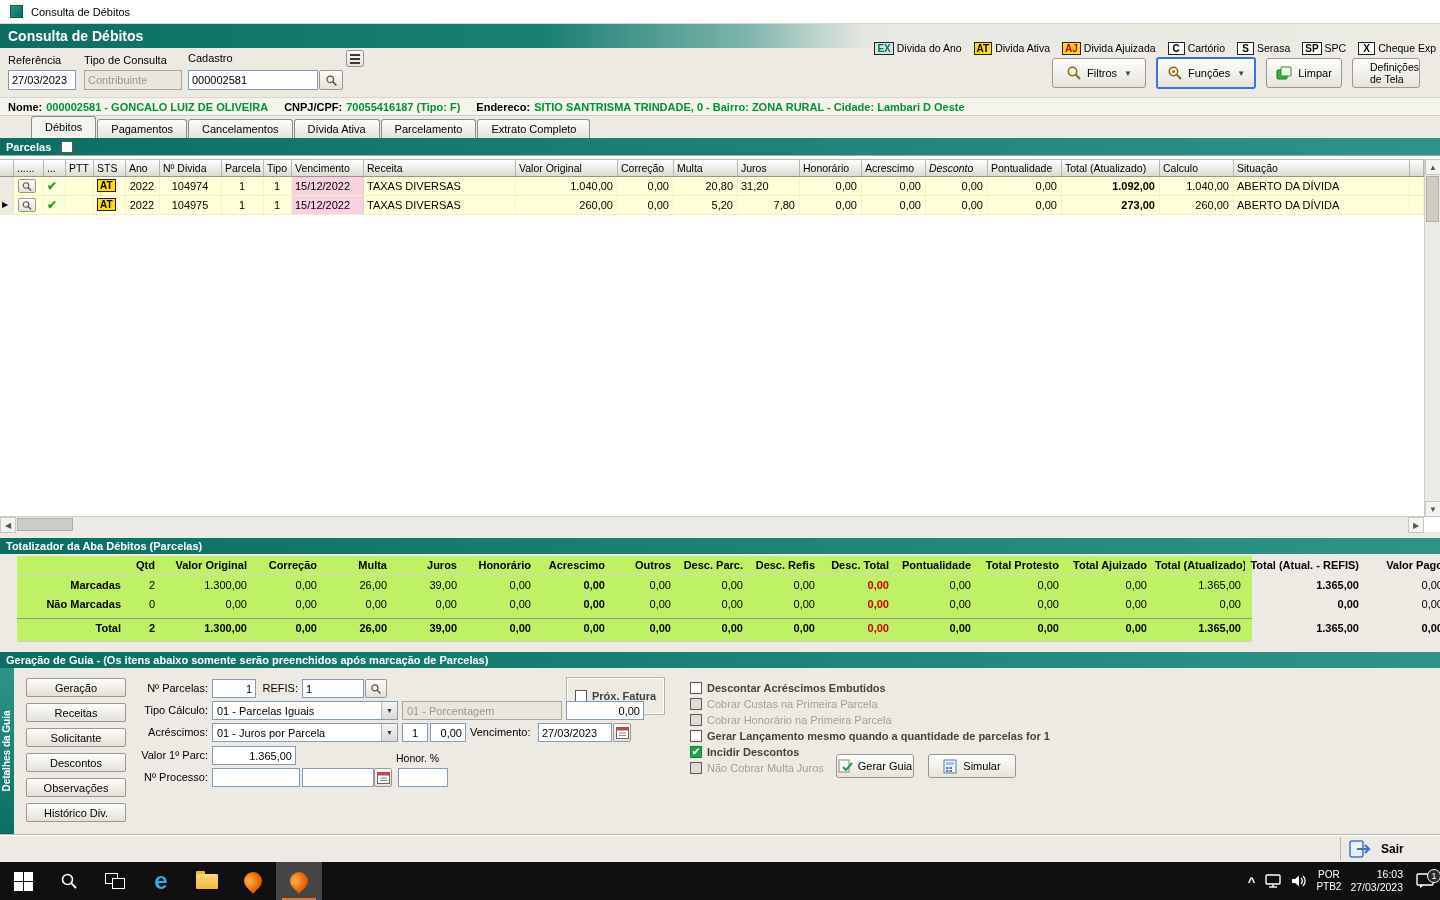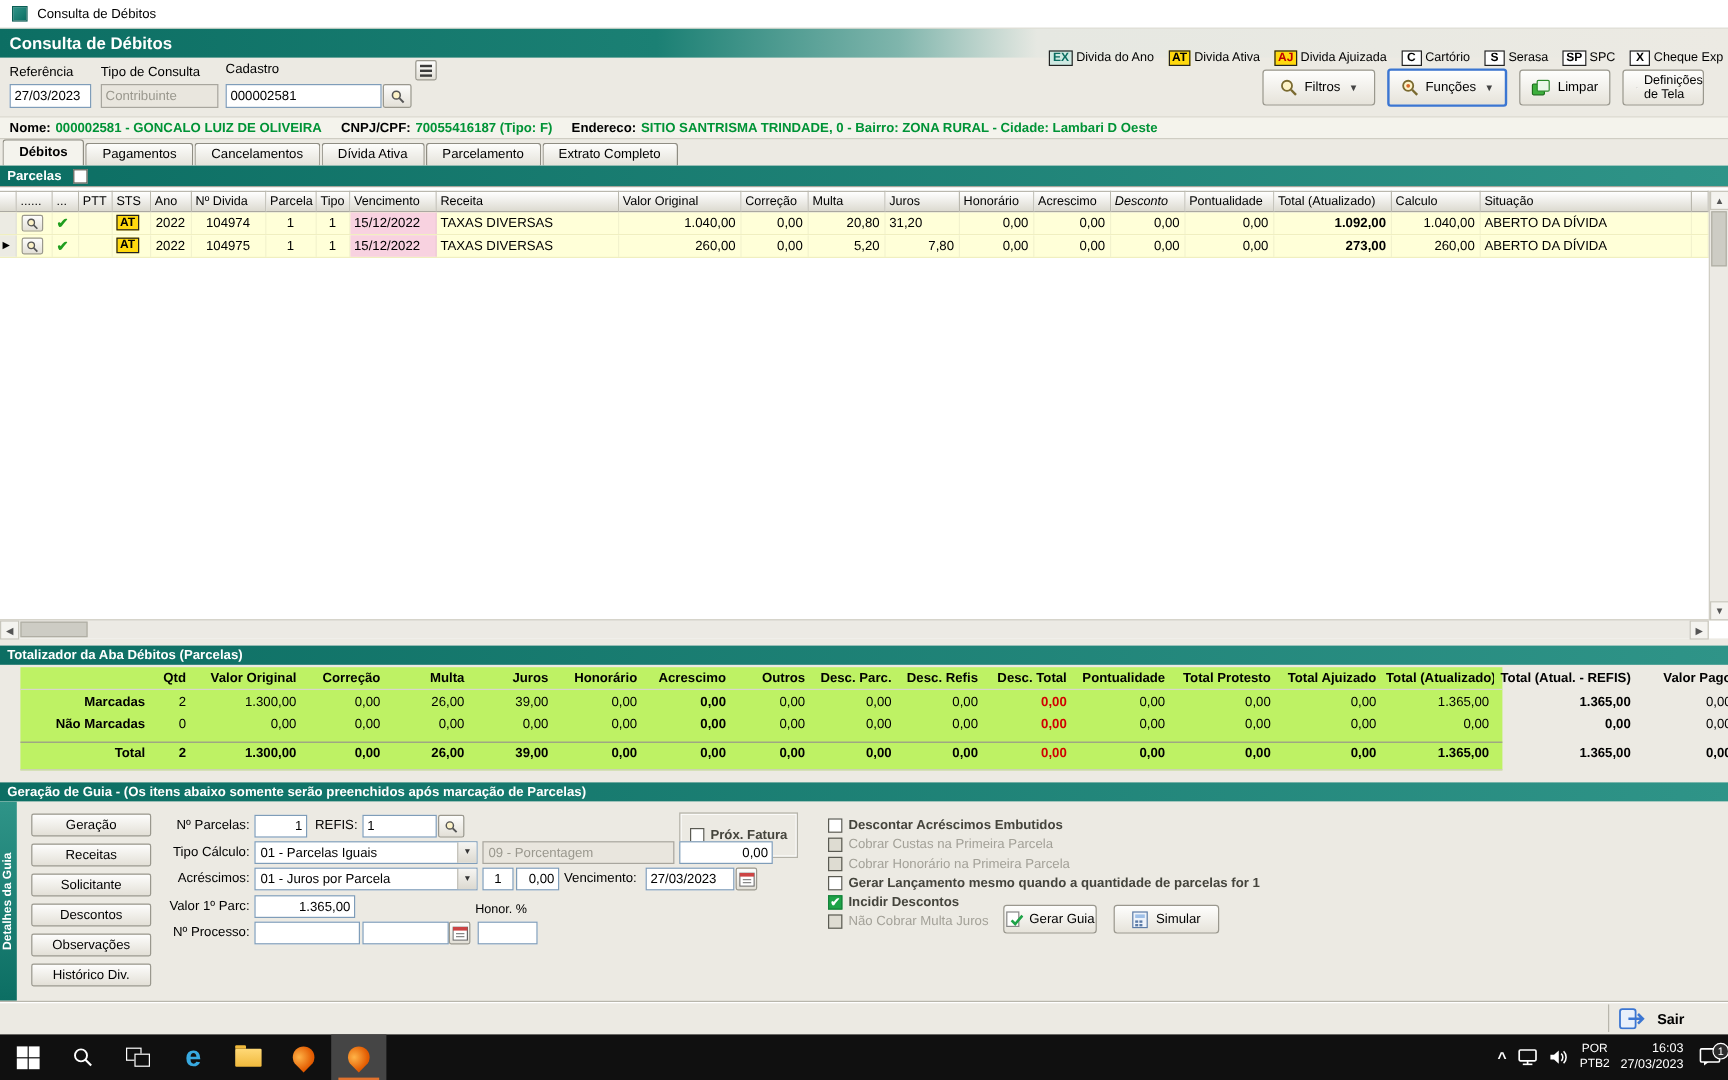--- a/index.html
+++ b/index.html
@@ -46,21 +46,21 @@
               border-bottom:1px solid #cfcdc3; display:flex; align-items:center; padding-left:8px;
               font-weight:bold; white-space:nowrap; }
   .info-bar .lab { color:#000; margin-right:4px; }
   .info-bar .val { color:#009336; margin-right:16px; }
 
   
   .tabstrip { position:absolute; top:116px; left:2px; height:22px; display:flex; align-items:flex-end; }
   .tab { height:19px; line-height:18px; padding:0 13px; background:linear-gradient(#fdfdfb,#e4e2da);
          border:1px solid #8f8d83; border-bottom:none; border-radius:3px 3px 0 0; margin-right:1px;
          font-size:11px; cursor:pointer; white-space:nowrap; }
-  .tab.active { height:22px; line-height:21px; background:#f4f3ed; font-weight:bold; }
+  .tab.active { height:22px; line-height:21px; background:#f4f3ed; font-weight:normal;margin-left:29px; }
 
   
   .section-bar { position:absolute; left:0; width:1440px; background:linear-gradient(90deg,#0c6e63,#2f9488);
                  color:#fff; font-weight:bold; font-size:11px; display:flex; align-items:center; padding-left:6px; }
   .cb-box { display:inline-flex; align-items:center; justify-content:center; width:12px; height:12px;
             background:#fff; border:1px solid #5a5a52; font-size:10px; color:#fff; }
   .cb-box.cb-on { background:#1ea348; border-color:#15803a; }
   .cb-box.cb-dis { background:#dedcd2; }
 
   
@@ -495,21 +495,21 @@
       <span class="cb-box"></span>
       <span>Próx. Fatura</span>
     </span>
 
     <label class="fl" style="left:134px; top:36px; width:74px;">Tipo Cálculo:</label>
     <div class="sel" style="left:212px; top:33px; width:186px;">
       <span>01 - Parcelas Iguais</span>
       <span class="arr">▼</span>
     </div>
     <div class="sel dis" style="left:402px; top:33px; width:160px;">
-      <span>09 - Porcentagem</span>
+      <span>01 - Porcentagem</span>
     </div>
     <input class="txt right" style="position: absolute; left: 566px; top: 33px; width: 78px; height: 19px;" value="0,00">
 
     <label class="fl" style="left:134px; top:58px; width:74px;">Acréscimos:</label>
     <div class="sel" style="left:212px; top:55px; width:186px;">
       <span>01 - Juros por Parcela</span>
       <span class="arr">▼</span>
     </div>
     <input class="txt" style="position: absolute; left: 402px; top: 55px; width: 26px; height: 19px; text-align: center;" value="1">
     <input class="txt right" style="position: absolute; left: 430px; top: 55px; width: 36px; height: 19px;" value="0,00">

